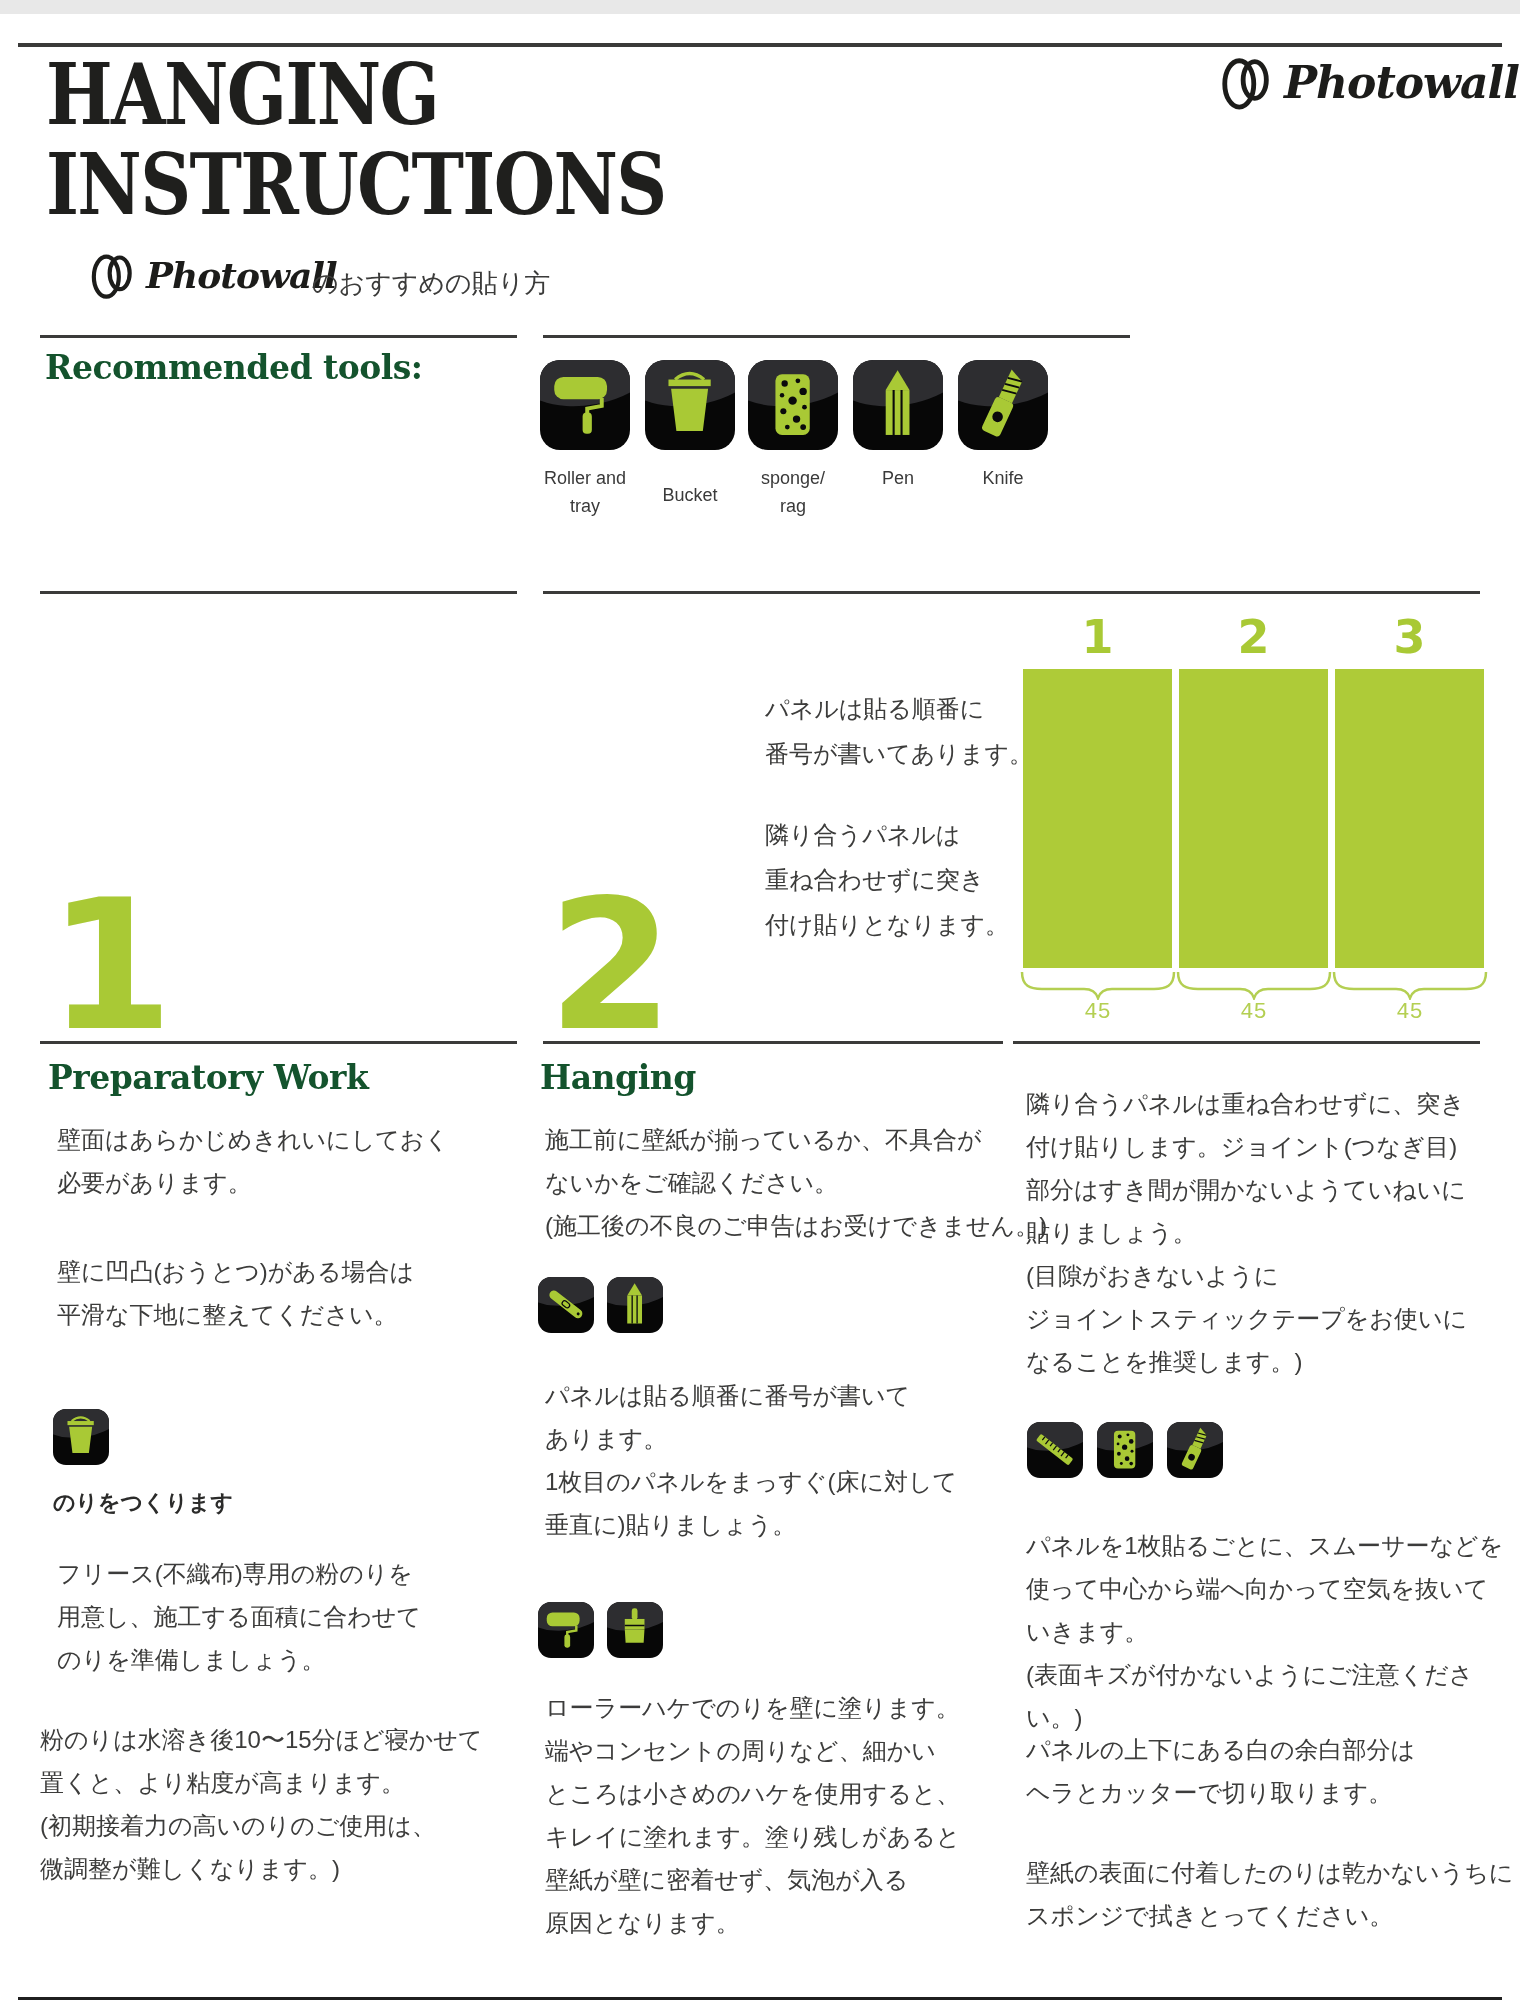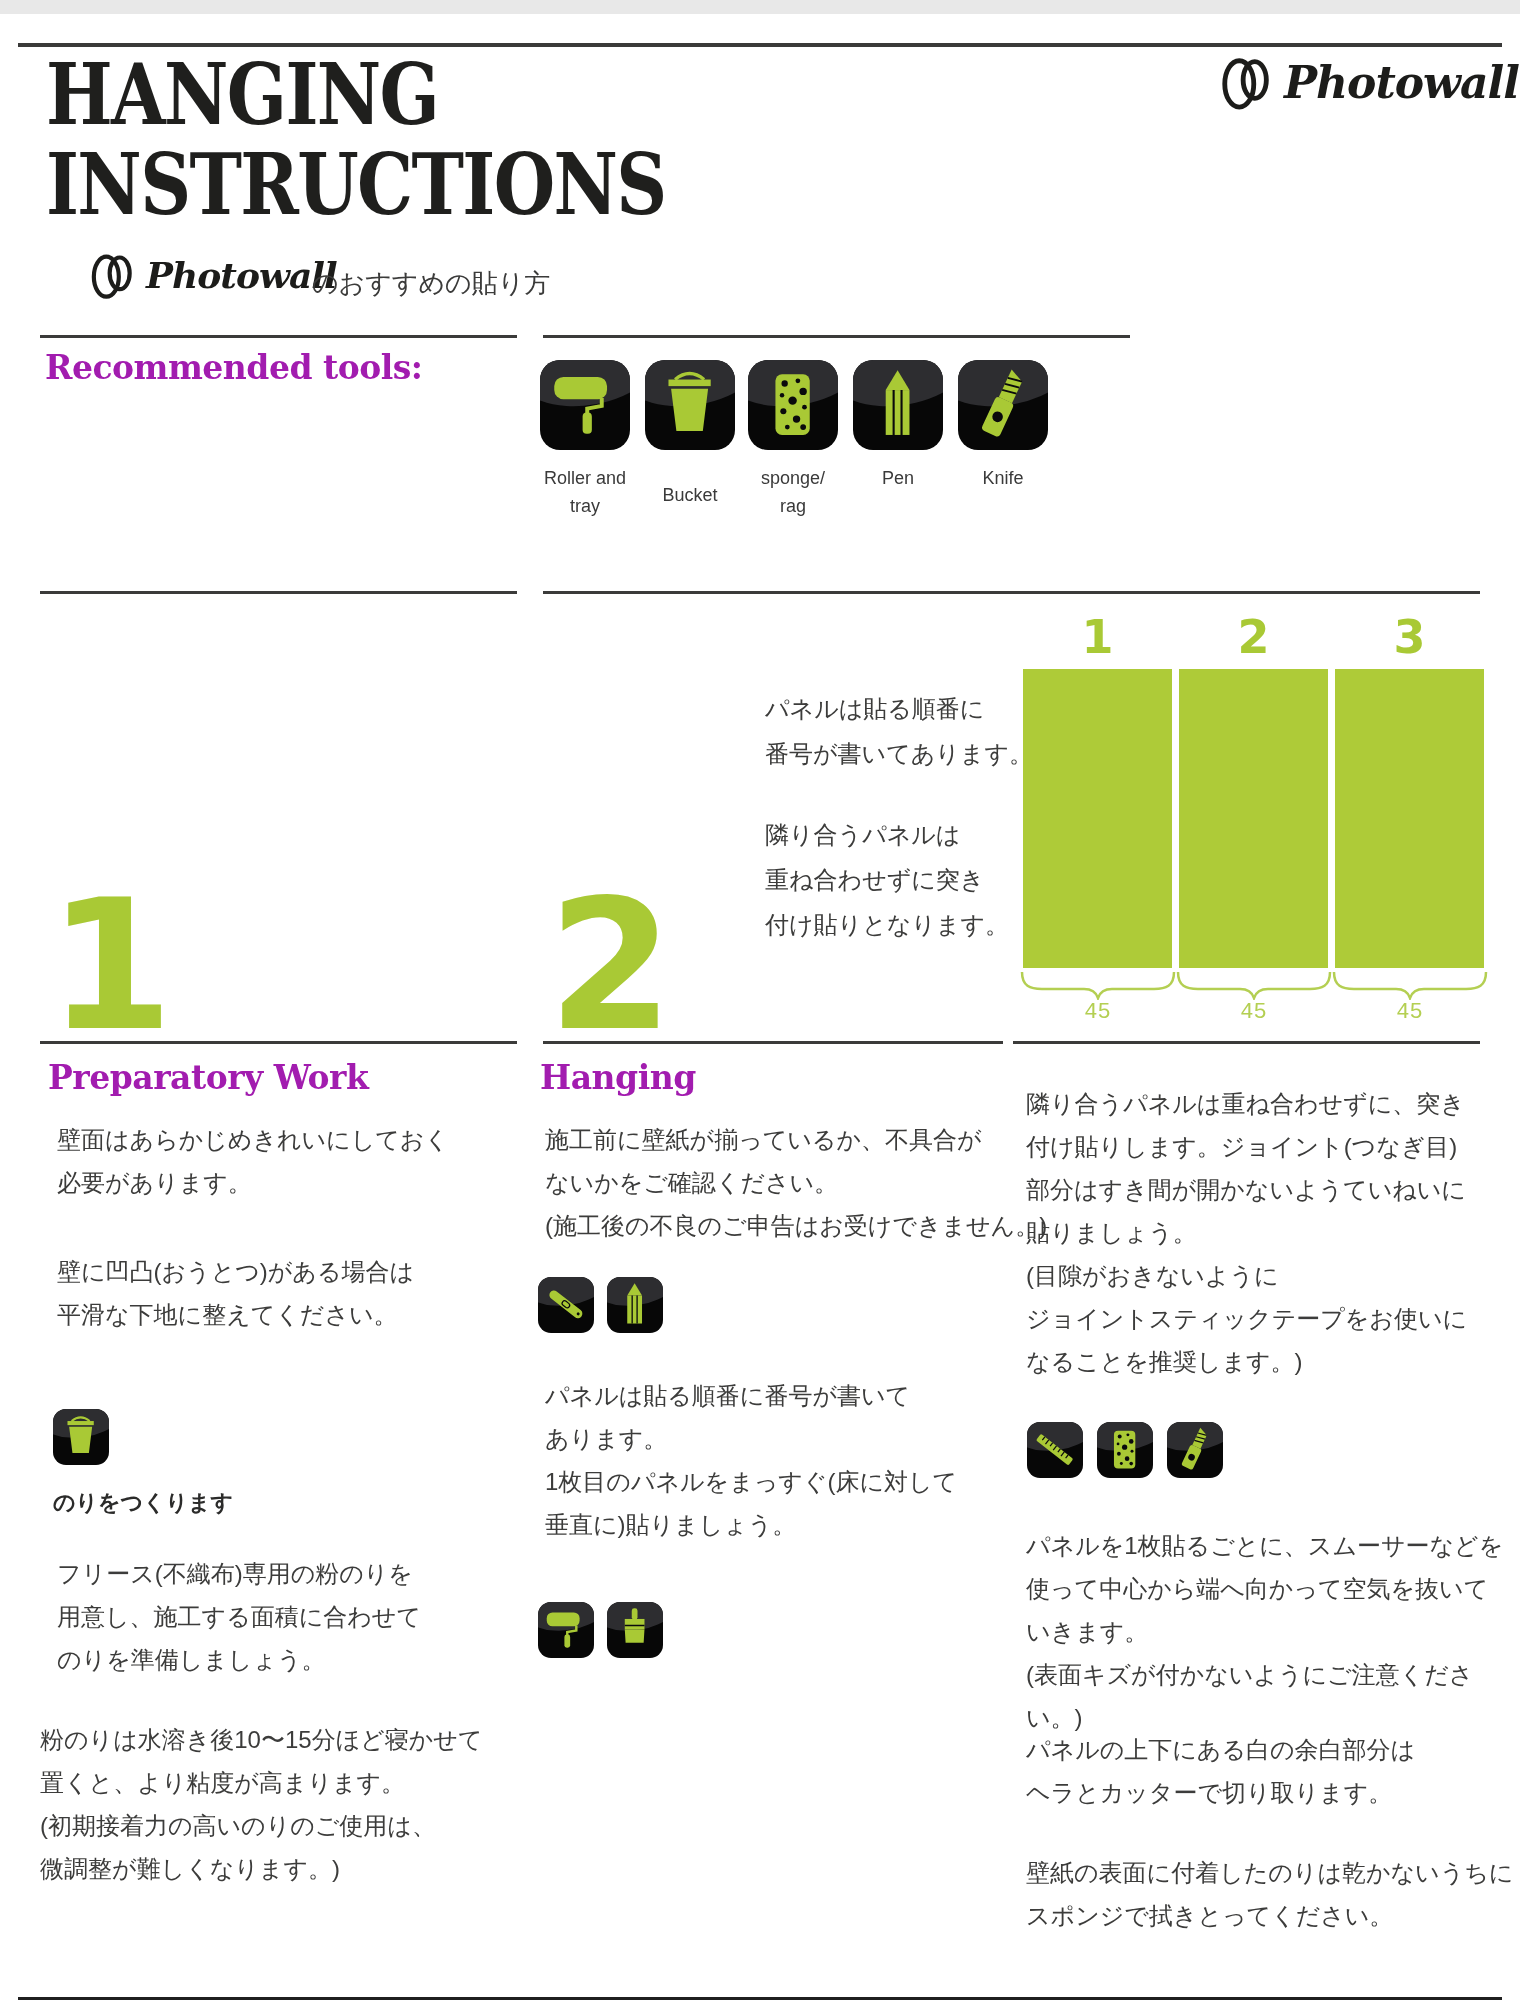--- a/index.html
+++ b/index.html
@@ -30,21 +30,21 @@
   .brand.top .word{font-size:44px;}
   .brand.sub{left:88px;top:234px;height:54px;}
   .brand.sub .word{font-size:36px;}
   .subtitle-suffix{
     position:absolute;left:312px;top:252px;font-size:26px;color:#3b3b3a;white-space:nowrap;
   }
 
   .green-head{
     position:absolute;
     font-family:"DejaVu Serif","Liberation Serif",serif;
-    font-weight:700;color:#a21caf;font-size:33px;letter-spacing:-0.5px;white-space:nowrap;
+    font-weight:700;color:#14532d;font-size:33px;letter-spacing:-0.5px;white-space:nowrap;
   }
 
   .tile{
     position:absolute;background:#070707;overflow:hidden;
     color:#a9c935;
   }
   .tile.big{width:90px;height:90px;border-radius:20px;}
   .tile.sm{width:56px;height:56px;border-radius:13px;}
   .tile::before{
     content:"";position:absolute;left:-30%;top:-48%;width:165%;height:98%;
@@ -312,20 +312,26 @@
       <svg>
         <use href="#s-roller"></use>
       </svg>
     </div>
   <div class="tile sm" style="left:607px;top:1588px;">
       <svg>
         <use href="#s-brush"></use>
       </svg>
     </div>
 
+  <div class="jp" style="left:545px;top:1672px;">ローラーハケでのりを壁に塗ります。
+端やコンセントの周りなど、細かい
+ところは小さめのハケを使用すると、
+キレイに塗れます。塗り残しがあると
+壁紙が壁に密着せず、気泡が入る
+原因となります。</div>
 
   <div class="jp" style="left:1026px;top:1068px;">隣り合うパネルは重ね合わせずに、突き
 付け貼りします。ジョイント(つなぎ目)
 部分はすき間が開かないようていねいに
 貼りましょう。
 (目隙がおきないように
 ジョイントスティックテープをお使いに
 なることを推奨します。)</div>
 
   <div class="tile sm" style="left:1027px;top:1408px;">

